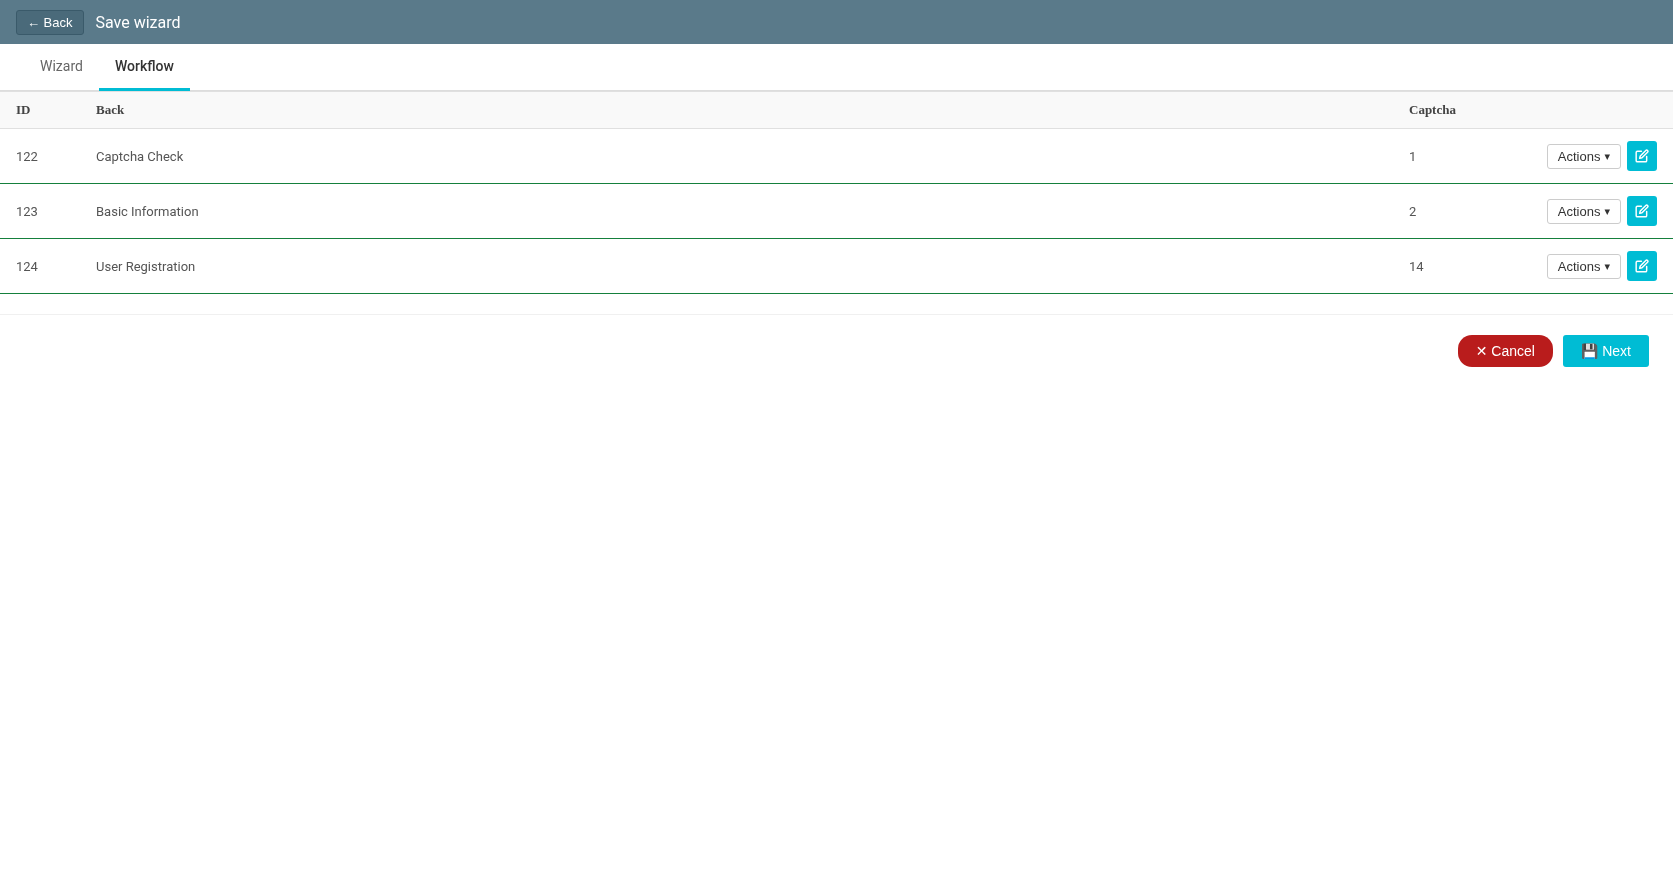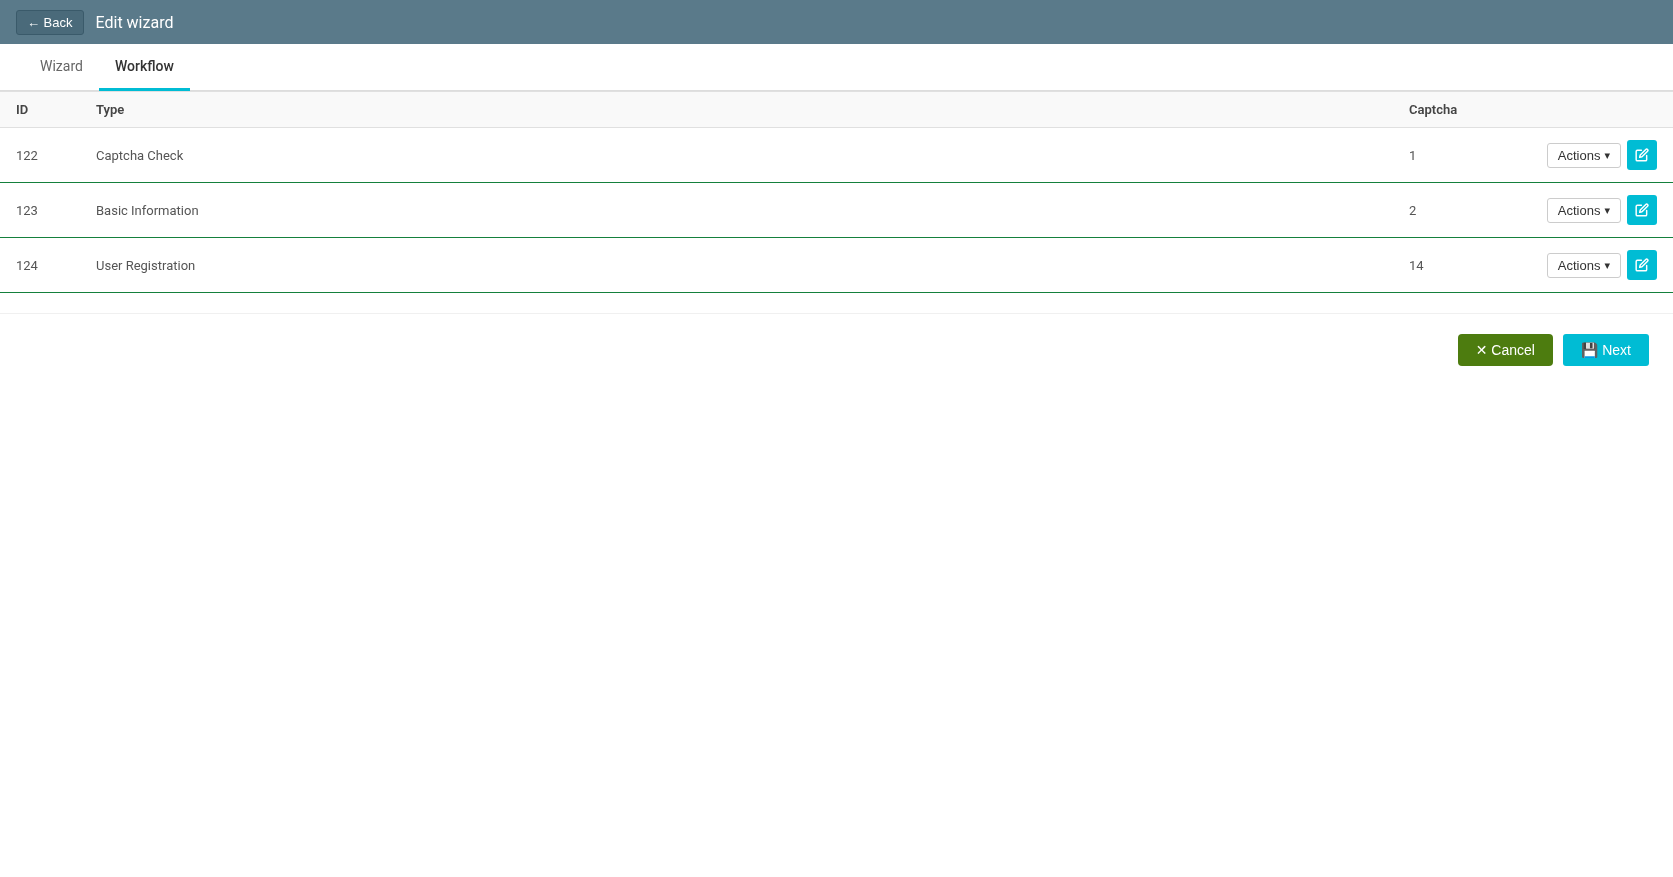--- a/index.html
+++ b/index.html
@@ -120,20 +120,21 @@
     }
 
     .data-table th {
       background: #f9f9f9;
       text-align: left;
       padding: 10px 16px;
       font-weight: 600;
       font-size: 13px;
       color: #444;
       border-bottom: 1px solid #e0e0e0;
+      font-family: Liberation Serif, serif;
     }
 
     .data-table td {
       padding: 12px 16px;
       border-bottom: 1px solid #15803d;
       font-size: 13px;
       color: #555;
     }
 
     .id-col { width: 80px; }
@@ -178,25 +179,25 @@
     .footer-actions {
       display: flex;
       justify-content: flex-end;
       gap: 10px;
       padding: 20px 24px;
       border-top: 1px solid #f0f0f0;
       margin-top: 20px;
     }
 
     .cancel-btn {
-      background: #4d7c0f;
+      background: #b91c1c;
       border: none;
       color: white;
       padding: 8px 18px;
-      border-radius: 4px;
+      border-radius: 14px;
       cursor: pointer;
       font-size: 14px;
       display: flex;
       align-items: center;
       gap: 6px;
     }
 
     .save-btn {
       background: #00bcd4;
       border: none;
@@ -213,36 +214,36 @@
     .chevron-down::after {
       content: ' ▾';
       font-size: 11px;
     }
   </style>
 </head>
 <body>
 
 <div class="header-bar">
   <button class="back-button">← Back</button>
-  <span class="header-title">Edit wizard</span>
+  <span class="header-title">Save wizard</span>
 </div>
 
 <div class="main-content">
 
   <div class="tabs-row">
     <div class="tab">Wizard</div>
     <div class="tab active">Workflow</div>
   </div>
 
 
   <table class="data-table">
     <thead>
       <tr>
         <th class="id-col">ID</th>
-        <th class="type-col">Type</th>
+        <th class="type-col">Back</th>
         <th class="priority-col">Captcha</th>
         <th class="actions-col"></th>
       </tr>
     </thead>
     <tbody id="table-body">
     <tr>
       <td>122</td>
       <td>Captcha Check</td>
       <td>1</td>
       <td>

